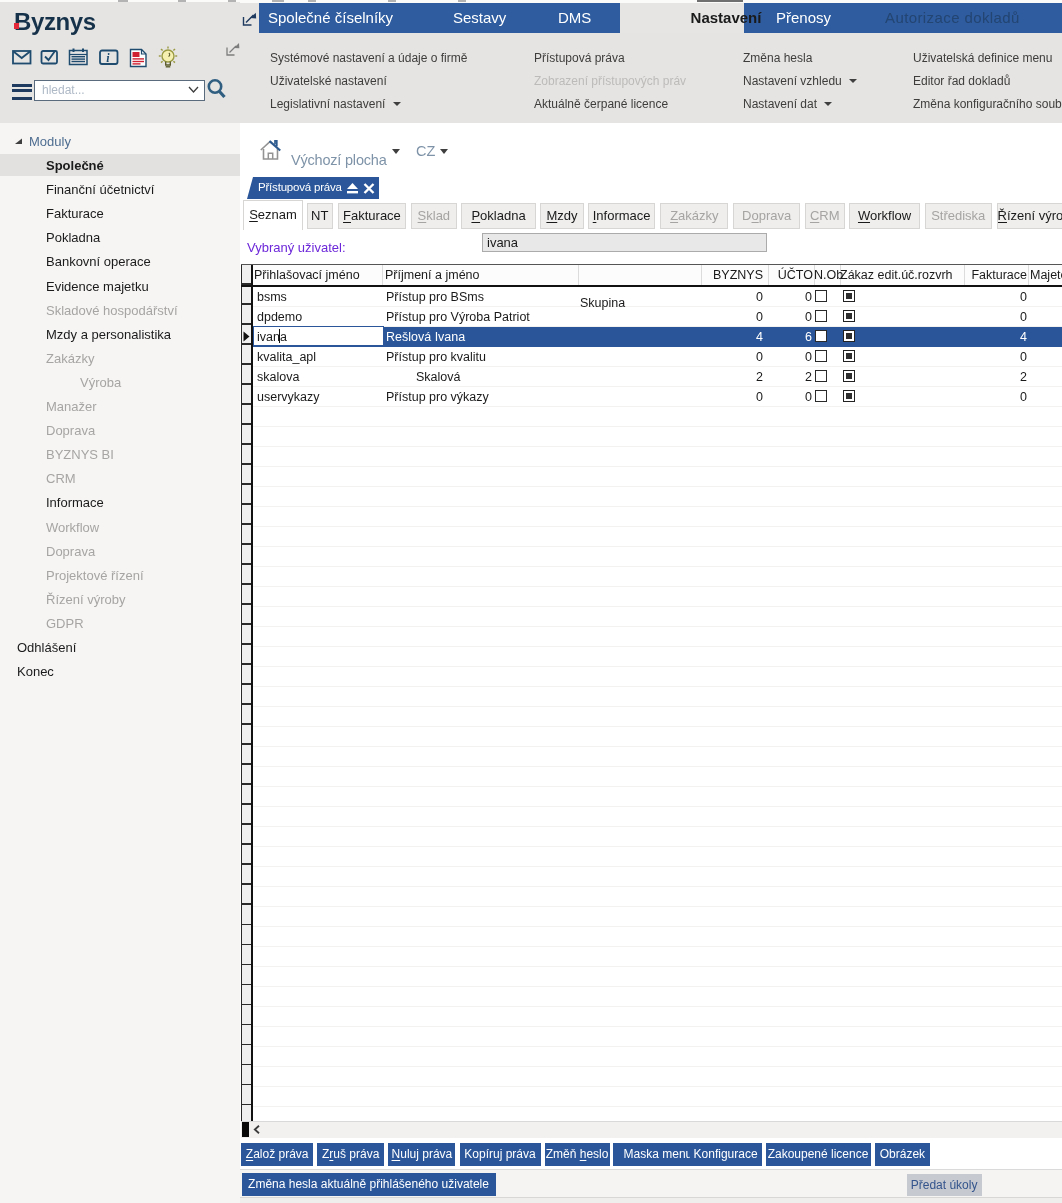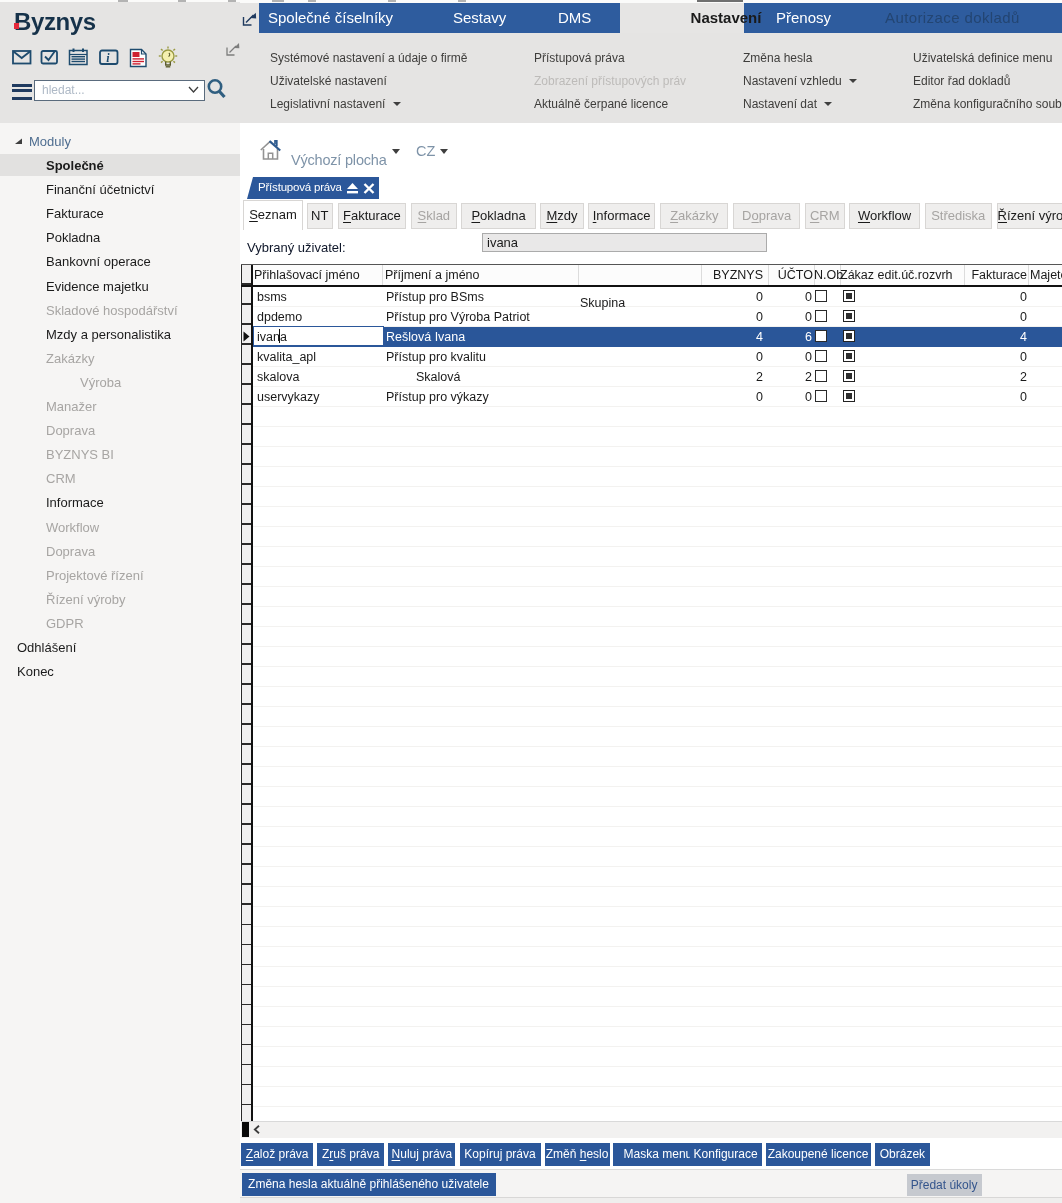--- a/index.html
+++ b/index.html
@@ -205,21 +205,21 @@
 <div class="tab" style="left:461.4px;width:74.3px;"><u>P</u>okladna</div>
 <div class="tab" style="left:540.3px;width:43.3px;"><u>M</u>zdy</div>
 <div class="tab" style="left:588.3px;width:66.7px;"><u>I</u>nformace</div>
 <div class="tab off" style="left:660.3px;width:68.1px;"><u>Z</u>akázky</div>
 <div class="tab off" style="left:733.4px;width:66.6px;">D<u>o</u>prava</div>
 <div class="tab off" style="left:805.0px;width:39.5px;"><u>C</u>RM</div>
 <div class="tab" style="left:849.2px;width:70.8px;"><u>W</u>orkflow</div>
 <div class="tab off" style="left:925.0px;width:66.5px;">Střediska</div>
 <div class="tab" style="left:996.6px;width:81.4px;"><u>Ř</u>ízení výroby</div>
 
-<div class="ab" style="left:247px;top:240px;font-size:13px;color:#0f172a;">Vybraný uživatel:</div>
+<div class="ab" style="left:247px;top:240px;font-size:13px;color:#6d28d9;">Vybraný uživatel:</div>
 <div class="ab" style="left:482px;top:233px;width:279px;height:17px;background:#e9e8e8;border:1px solid #ababab;font-size:13px;line-height:17px;color:#1a1a1a;padding-left:4px;">ivana</div>
 
 <div class="ab" style="left:241px;top:265px;width:10px;height:856px;background:repeating-linear-gradient(to bottom, #f1f0f0 0px, #f1f0f0 18.5px, #2a2a2a 18.5px, #2a2a2a 20px);border-left:1px solid #2a2a2a;box-sizing:border-box;"></div>
 <div class="ab" style="left:251px;top:265px;width:1.5px;height:856px;background:#111;"></div>
 <div class="ab" style="left:241px;top:264px;width:821px;height:1px;background:#555;"></div>
 <div class="ab" style="left:252.5px;top:265px;width:809.5px;height:20px;background:#fcfcfc;"></div>
 <div class="ab" style="left:241px;top:285px;width:821px;height:1.5px;background:#111;"></div>
 <div class="ab" style="left:252.5px;top:286.5px;width:809.5px;height:834px;background:repeating-linear-gradient(to bottom, #ffffff 0px, #ffffff 19px, #f3f2f0 19px, #f3f2f0 20px);"></div>
 <div class="hsep" style="left:382px;"></div>
 <div class="hsep" style="left:578px;"></div>

